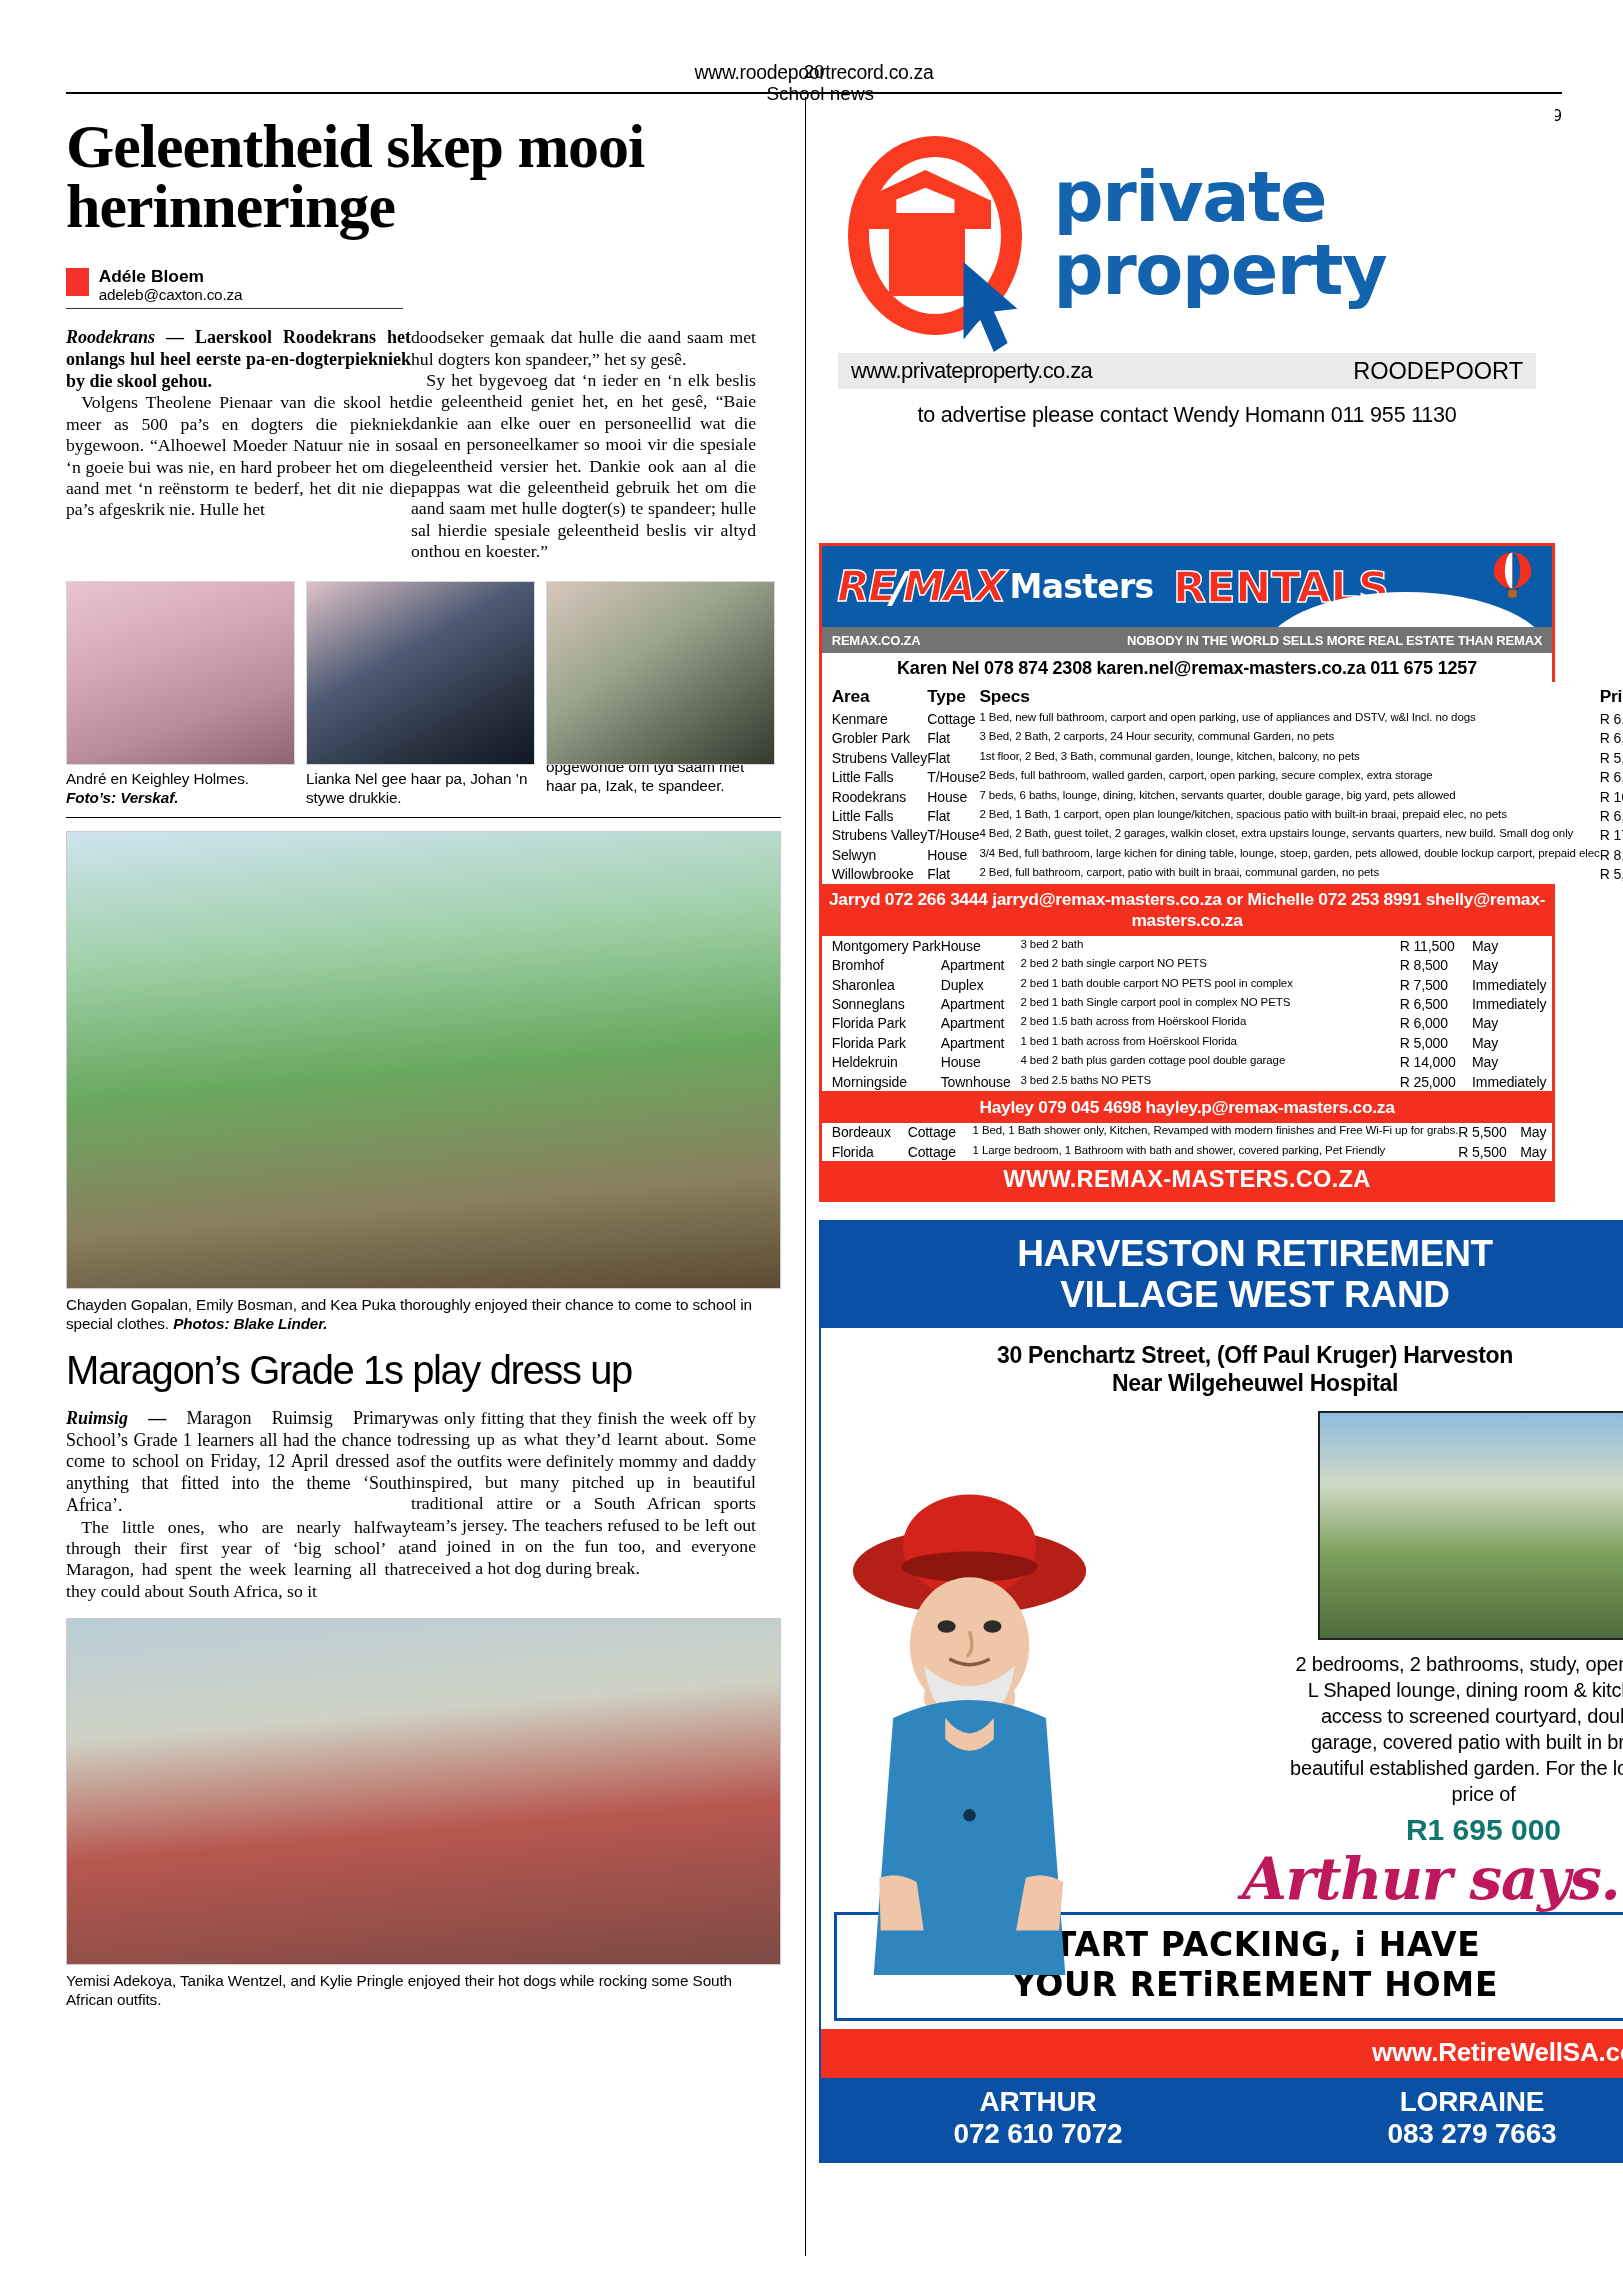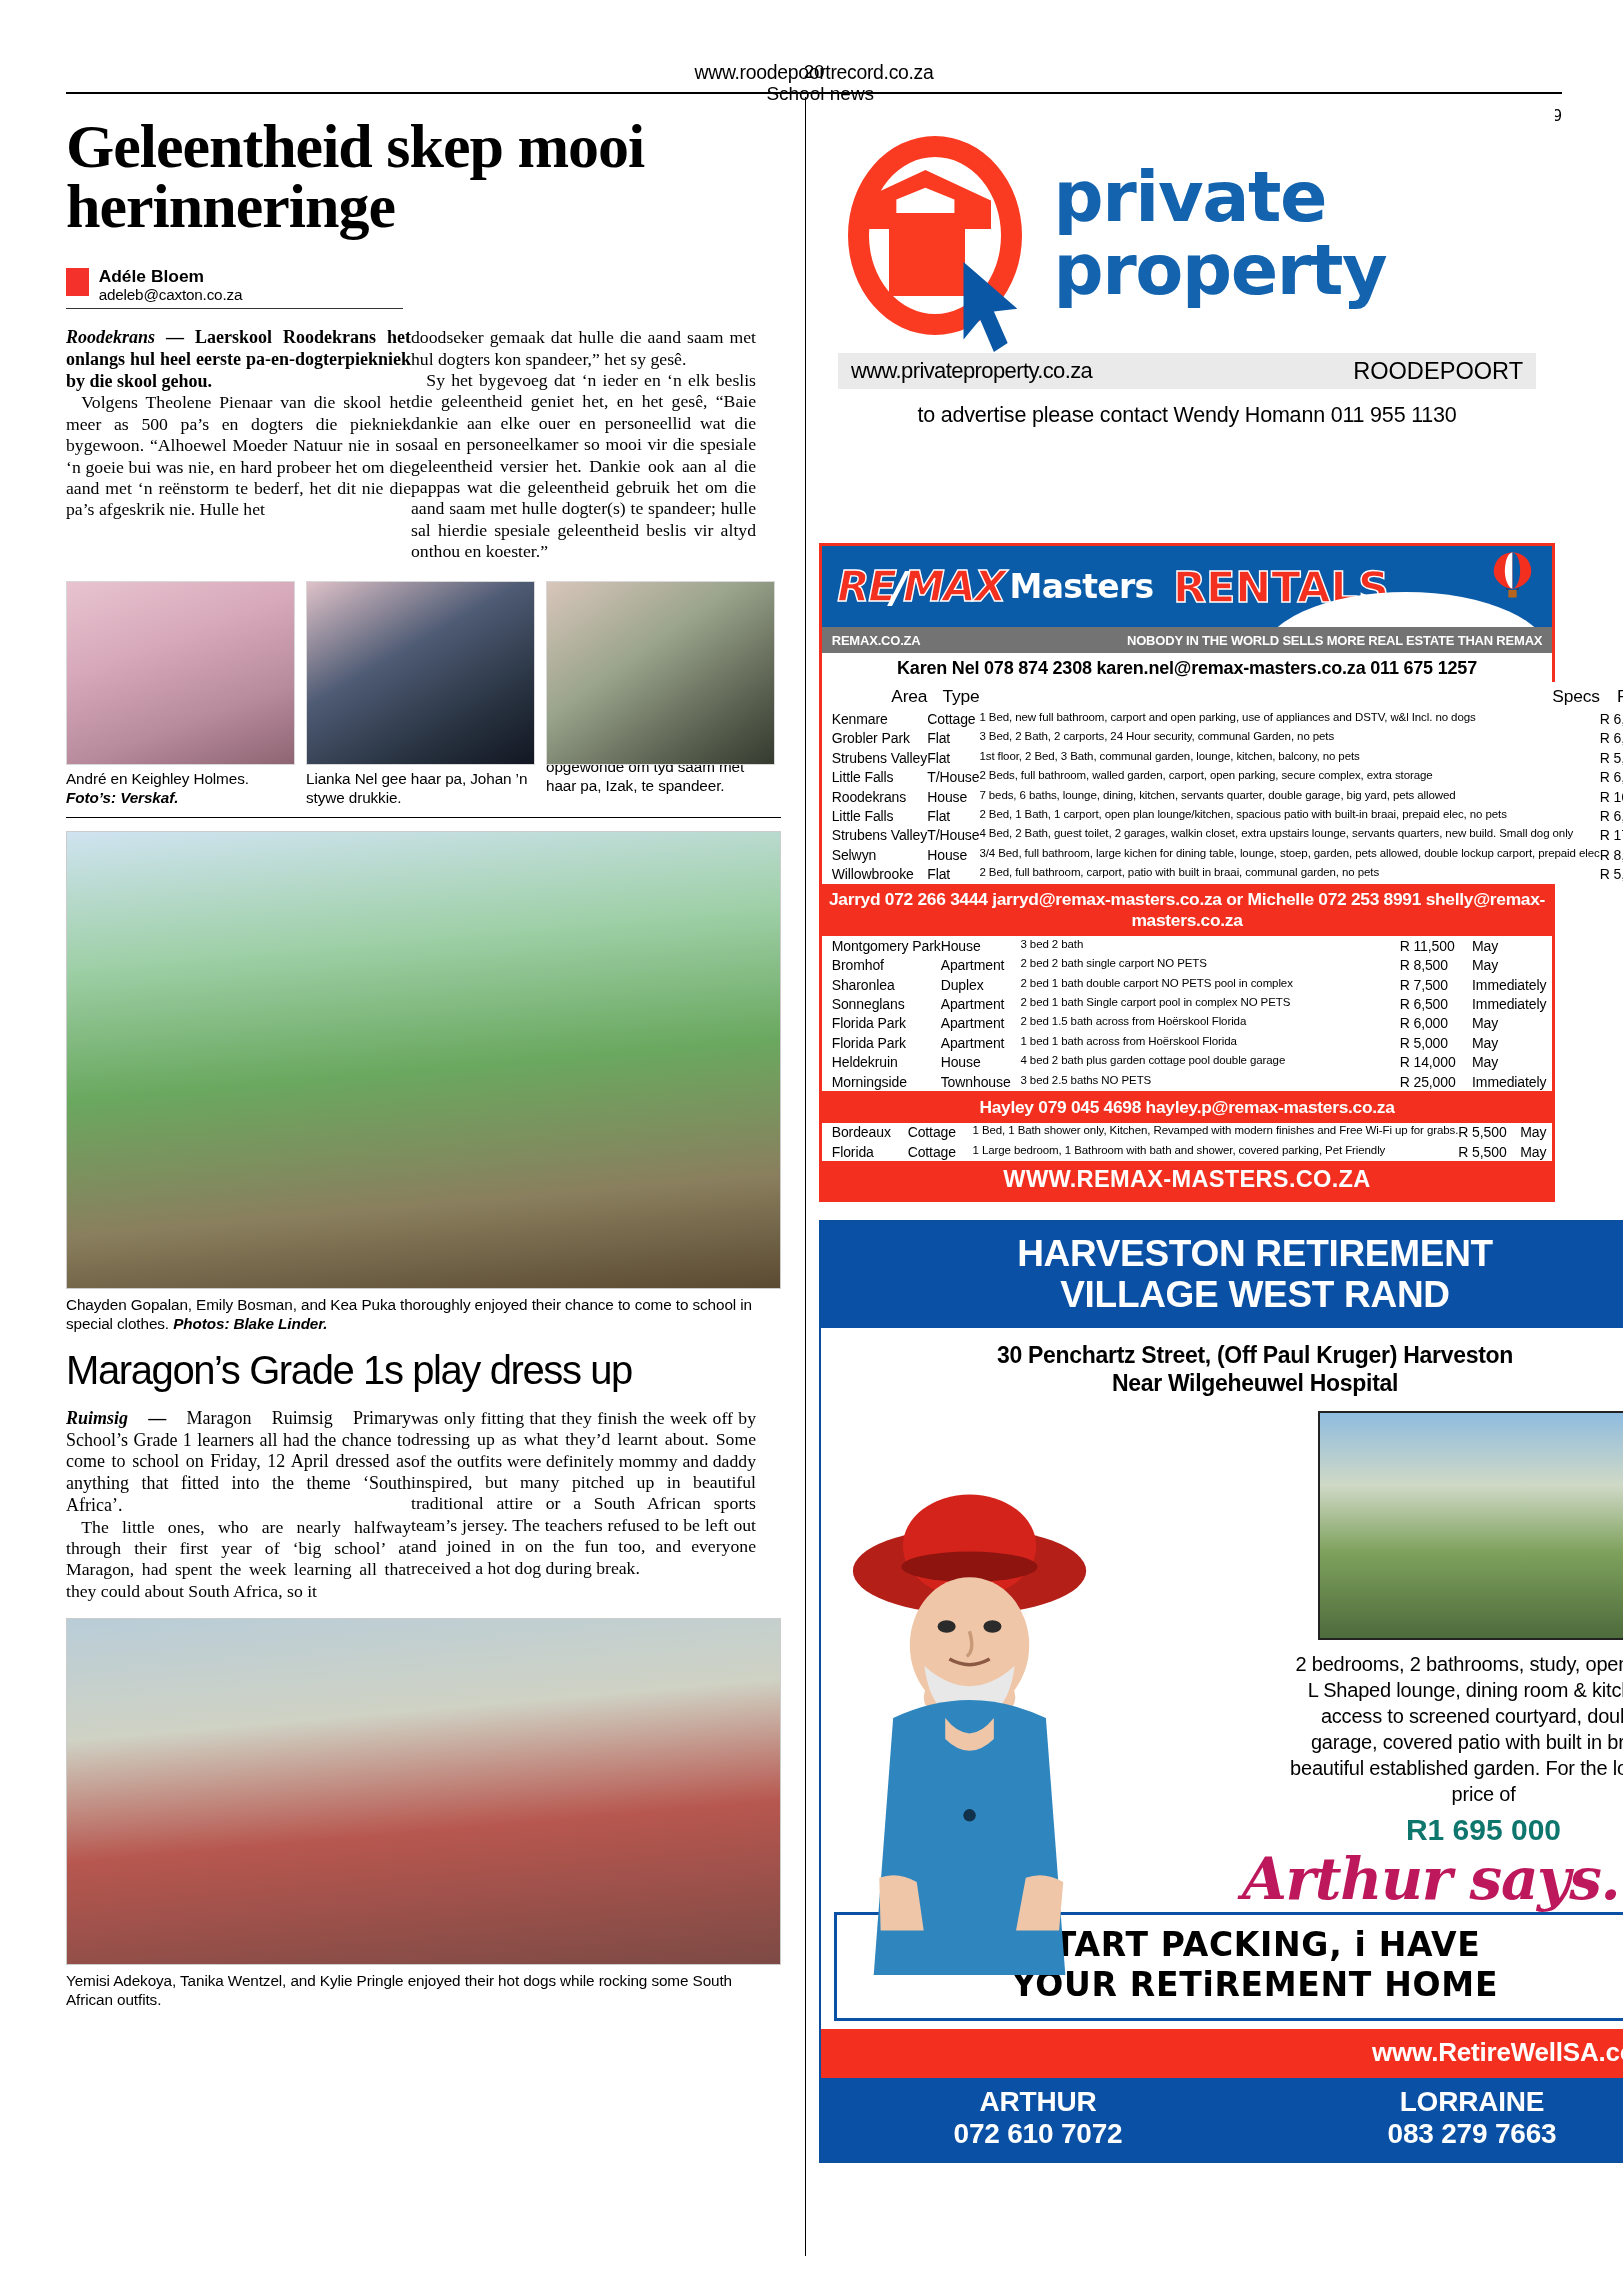--- a/index.html
+++ b/index.html
@@ -185,21 +185,21 @@
   .remax-agent {
     background: #fff; color: #000; text-align: center;
     font-size: 18px; font-weight: bold; padding: 4.2px 0 3.5px 0; letter-spacing: -0.2px;
   }
   .remax-agent-red {
     background: #f3301f; color: #fff; text-align: center;
     font-size: 17.4px; font-weight: bold; padding: 5.6px 0 4.9px 0; letter-spacing: -0.3px;
   }
   table.rmx-tbl { width: 100%; border-collapse: collapse; background: #fff; }
   table.rmx-tbl th {
-    text-align: right; font-size: 17.4px; font-weight: normal; padding: 3.5px 0 2.8px 0;
+    text-align: left; font-size: 17.4px; font-weight: bold; padding: 3.5px 0 2.8px 0;
     letter-spacing: -0.2px;
   }
   table.rmx-tbl td {
     font-size: 11.5px; padding: 1.7px 0; vertical-align: top; letter-spacing: -0.1px;
     white-space: nowrap;
   }
   .c-area { width: 103px; padding-left: 9.7px !important; font-size: 14px !important; }
   .c-type { width: 82px; font-size: 14px !important; }
   .c-spec { width: 403px; }
   .c-price { width: 76px; font-size: 14px !important; }

